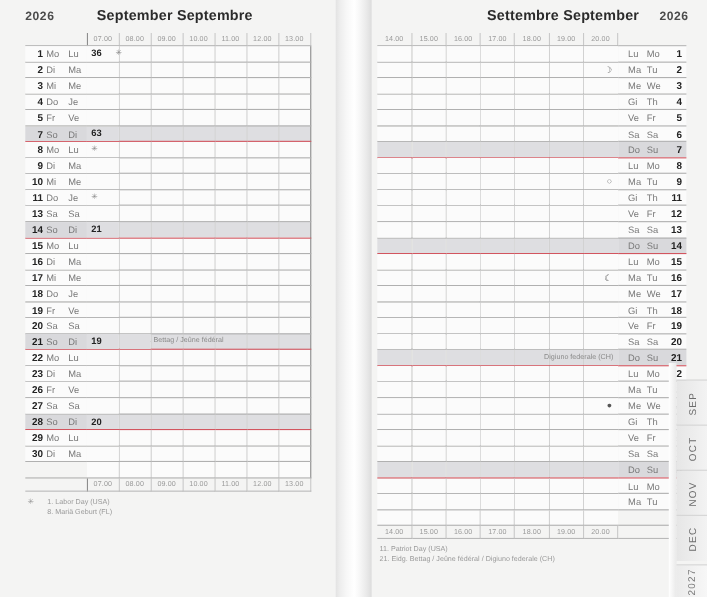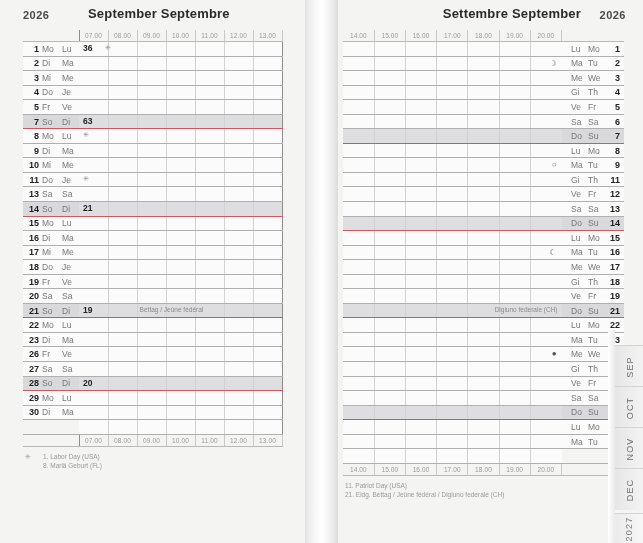--- a/index.html
+++ b/index.html
@@ -698,20 +698,30 @@
           <tr class="day">
             <td class="slot" style="position: relative;"></td>
             <td class="slot" style="position: relative;"></td>
             <td class="slot" style="position: relative;"></td>
             <td class="slot" style="position: relative;"></td>
             <td class="slot" style="position: relative;"></td>
             <td class="slot" style="position: relative;"></td>
             <td class="slot lastr" style="position: relative;"></td>
             <td class="dr"><span class="dd">Ve</span><span class="dd">Fr</span><span class="dnum">19</span></td>
           </tr>
+          <tr class="day">
+            <td class="slot" style="position: relative;"></td>
+            <td class="slot" style="position: relative;"></td>
+            <td class="slot" style="position: relative;"></td>
+            <td class="slot" style="position: relative;"></td>
+            <td class="slot" style="position: relative;"></td>
+            <td class="slot" style="position: relative;"></td>
+            <td class="slot lastr" style="position: relative;"></td>
+            <td class="dr"><span class="dd">Sa</span><span class="dd">Sa</span><span class="dnum">20</span></td>
+          </tr>
           <tr class="day sun">
             <td class="slot" style="position: relative;"></td>
             <td class="slot" style="position: relative;"></td>
             <td class="slot" style="position: relative;"></td>
             <td class="slot" style="position: relative;"></td>
             <td class="slot" style="position: relative;"></td>
             <td class="slot" style="position: relative;"></td>
             <td class="slot lastr" style="position: relative;">
               <span class="evt-r" style="right: 4px;">Digiuno federale (CH)</span>
             </td>

